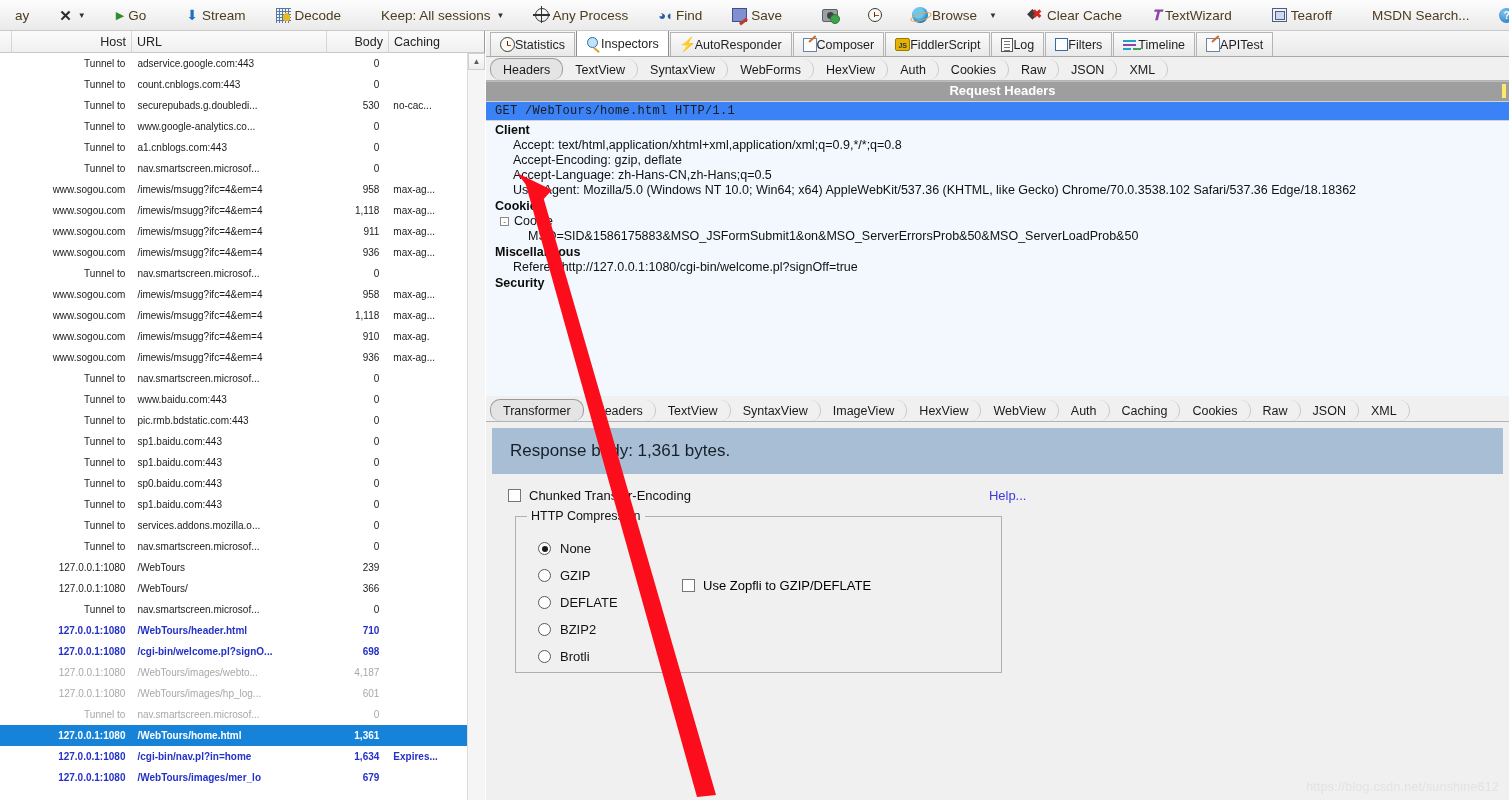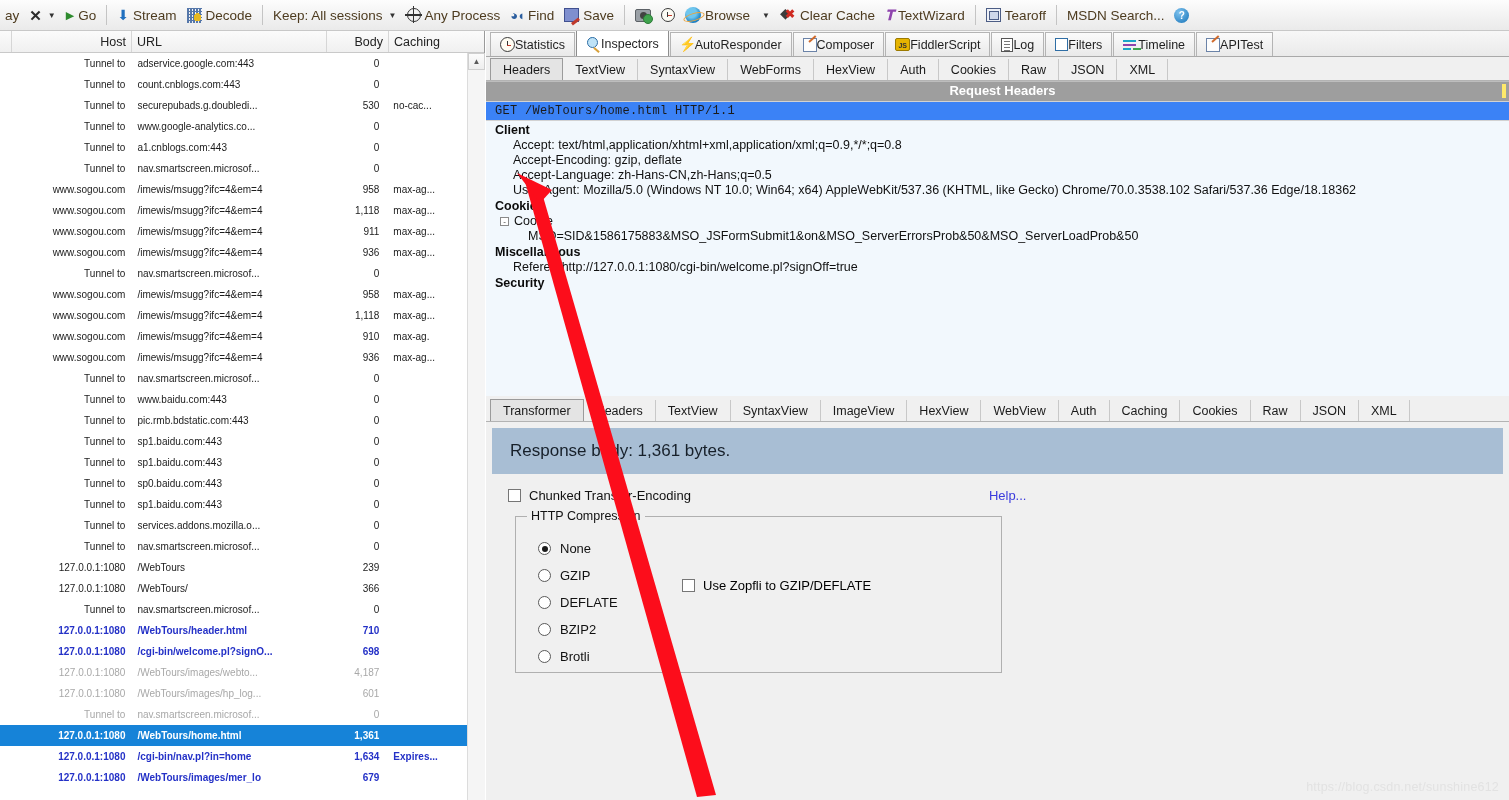--- a/index.html
+++ b/index.html
@@ -17,21 +17,21 @@
   
   #toolbar {
     position: absolute; left: 0; top: 0; width: 1509px; height: 31px;
     background: linear-gradient(to bottom, #fdfdfd 0%, #f3f3f3 50%, #eaeaea 100%);
     border-bottom: 1px solid #c8c8c8;
     display: flex; align-items: center; white-space: nowrap;
     overflow: hidden;
   }
   .tb-item {
     display: flex; align-items: center; gap: 4px;
-    padding: 2px 5px; height: 25px; cursor: default;
+    padding: 2px 15px; height: 25px; cursor: default;
     color: #4a3a1e; font-size: 13.5px;
   }
   .tb-item .lbl { color: #4d3b1f; }
   .tb-sep { width: 1px; height: 20px; background: #c4c4c4; margin: 0 5px; }
   .tb-caret { font-size: 8px; color: #333; margin-left: 2px; }
   .tb-gray { color: #8c8c8c; }
 
   .ico { display: inline-block; line-height: 1; position: relative; }
   .ico-x { font-size: 15px; color: #2b2b2b; font-weight: bold; }
   .ico-play { color: #2e8b2e; font-size: 11px; }
@@ -184,21 +184,21 @@
     position: relative; z-index: 2; font-weight: normal;
   }
 
   .subtabs {
     display: flex; align-items: flex-end; height: 24px;
     background: #f0f0f0; border-bottom: 1px solid #b3b3b3; padding-left: 4px;
     white-space: nowrap; overflow: hidden;
   }
   .subtab {
     height: 21px; padding: 0 12px; display: flex; align-items: center;
-    font-size: 12.5px; color: #1a1a1a; border-right: 1px solid #c8c8c8; cursor: default;
+    font-size: 12.5px; color: #1a1a1a; border-right: 1px solid #c8c8c8; cursor: default; border-radius: 10px;
   }
   .subtab.active { background: #e4e4e4; border: 1px solid #9b9b9b; border-bottom: none; height: 22px; }
 
   
   .t-ico { width: 15px; height: 15px; display: inline-block; position: relative; flex: 0 0 auto; }
   .t-stats { border: 1.4px solid #3a3a3a; border-radius: 50%; background: #fffdf3; }
   .t-stats::before { content:""; position:absolute; left:5.5px; top:3px; width:1.3px; height:4.5px; background:#333; }
   .t-stats::after  { content:""; position:absolute; left:6px; top:6.5px; width:4px; height:1.3px; background:#c0392b; }
   .t-insp {
     background: radial-gradient(circle at 42% 40%, #bfe3f7 0 5px, transparent 5px);

